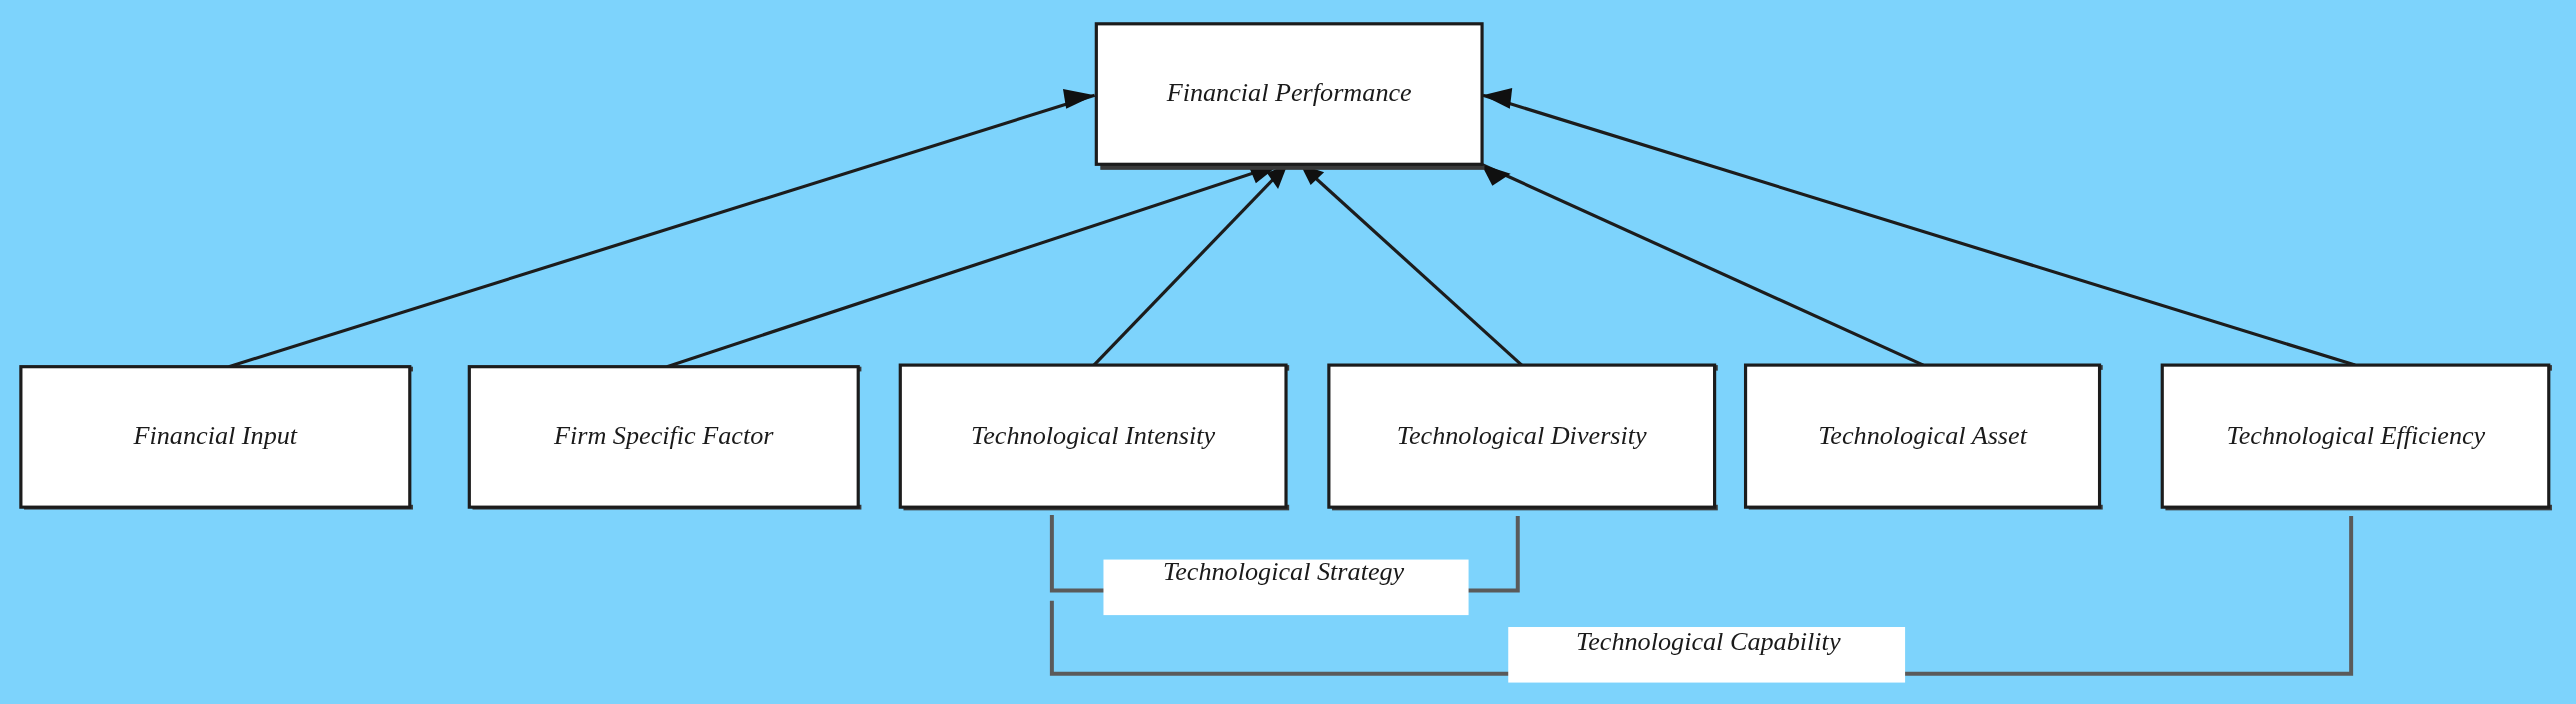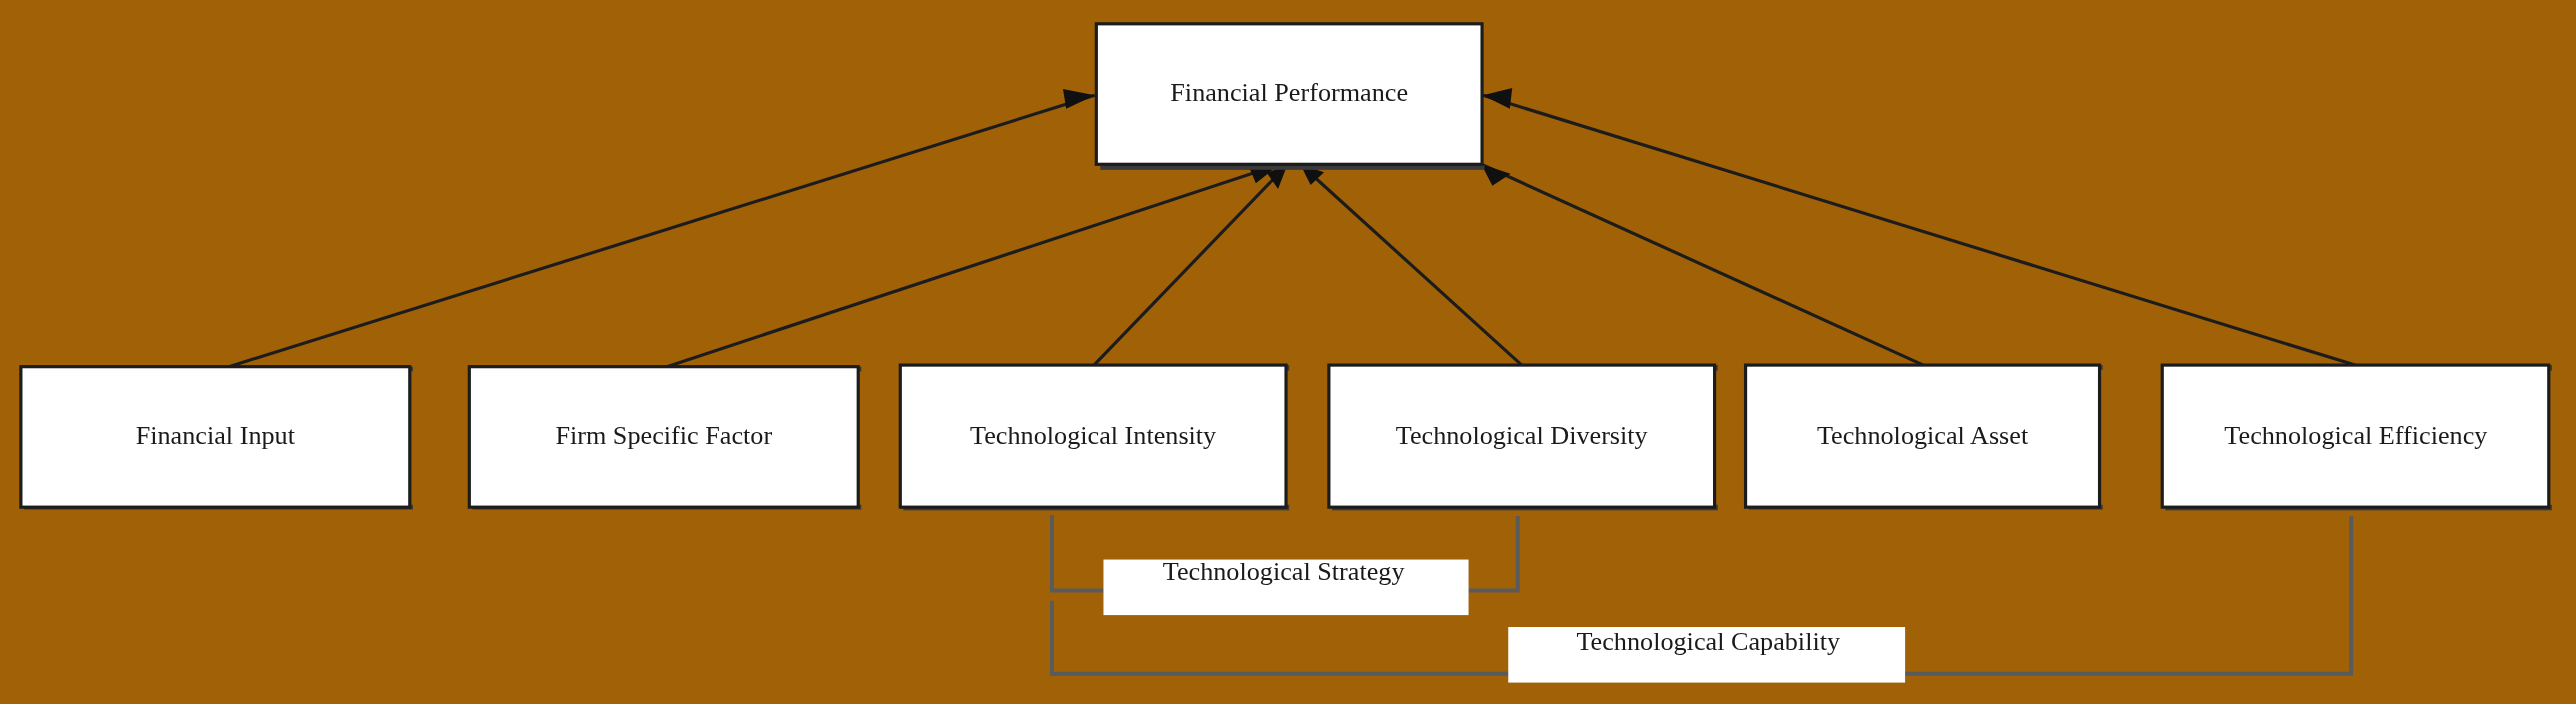--- a/index.html
+++ b/index.html
@@ -8,22 +8,23 @@
     padding: 0;
     background: #ffffff;
   }
   body {
     font-family: "Liberation Serif", "DejaVu Serif", serif;
   }
   #diagram-root {
     position: relative;
     width: 2576px;
     height: 704px;
-    background: #a16207;
+    background: #7dd3fc;
     overflow: hidden;
+    font-style: italic;
   }
   svg#diagram-svg {
     position: absolute;
     top: 0;
     left: 0;
     width: 2576px;
     height: 704px;
     display: block;
   }
   .node-box {

